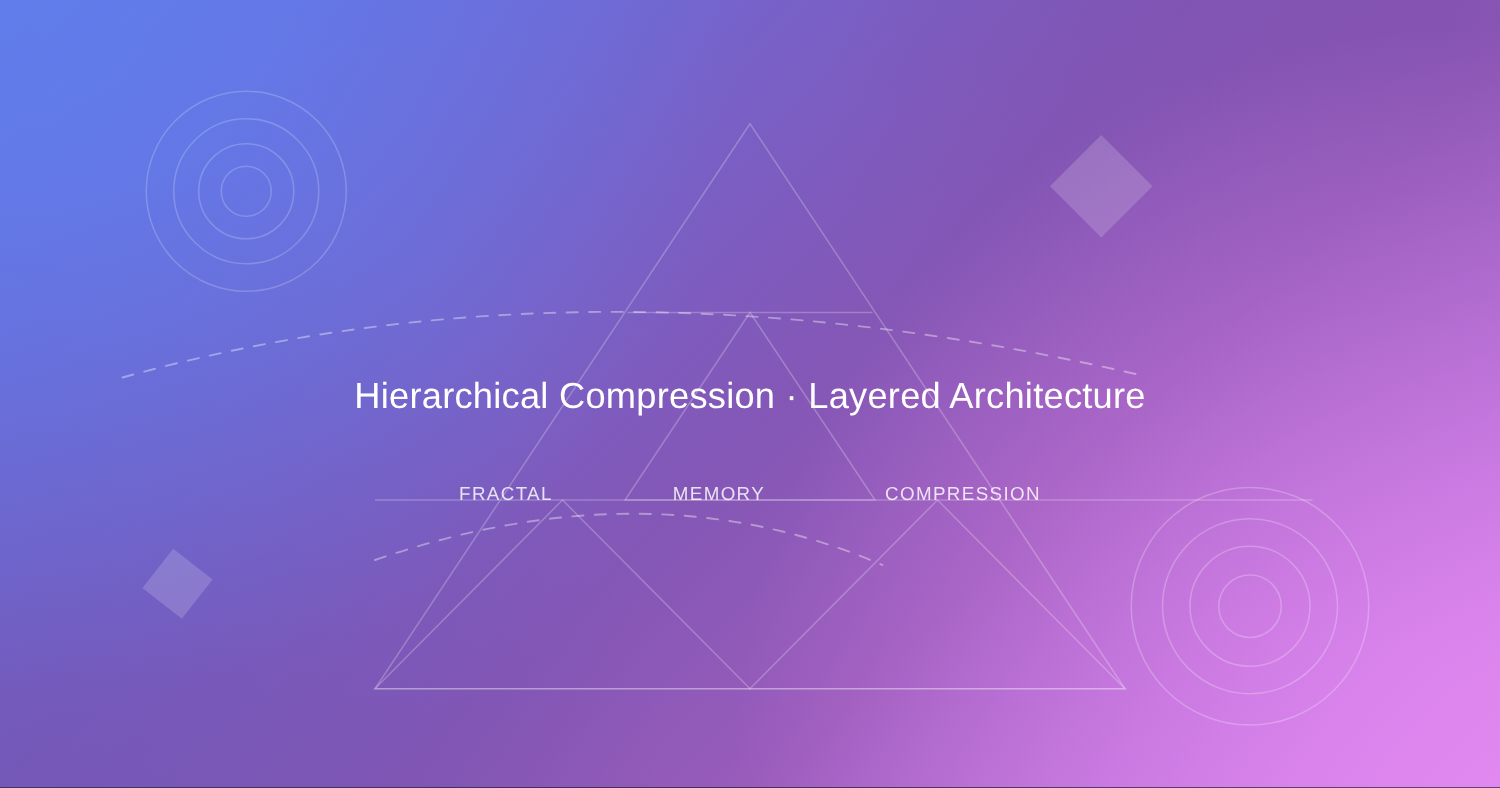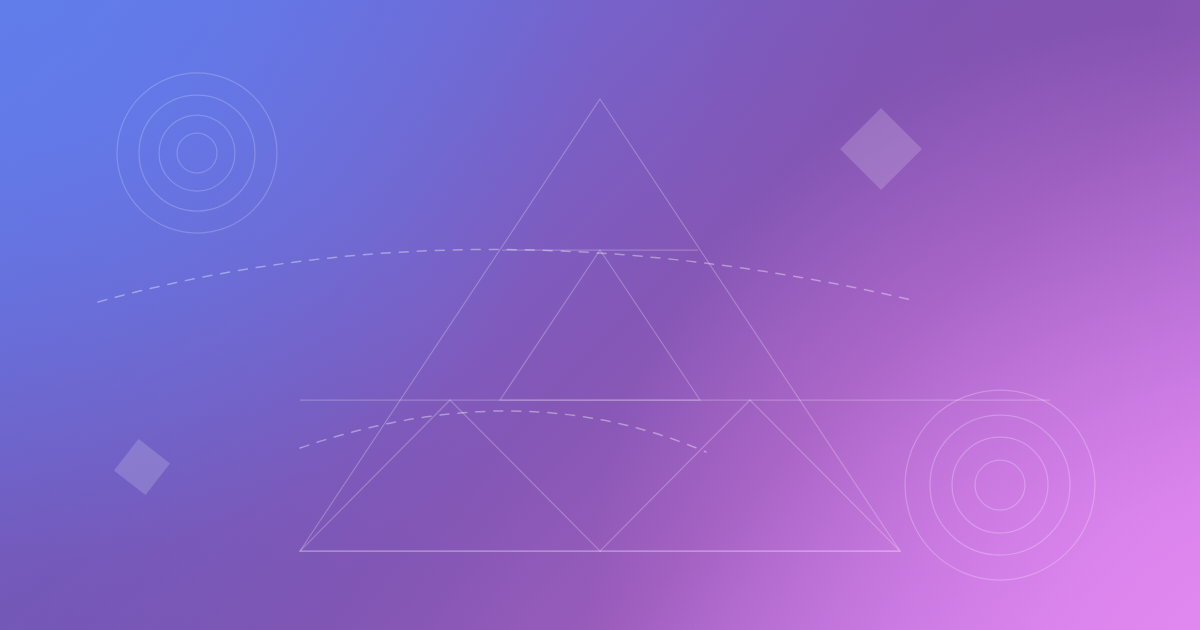--- a/index.html
+++ b/index.html
@@ -106,16 +106,22 @@
     </g>
 
     <rect x="852" y="120" width="58" height="58" transform="rotate(45 881 149)" fill="rgba(255,255,255,0.17)"></rect>
     <rect x="122" y="447" width="40" height="40" transform="rotate(38 142 467)" fill="rgba(255,255,255,0.17)"></rect>
 
     <path d="M 98 302 Q 470 198 912 300" fill="none" stroke="rgba(255,255,255,0.38)" stroke-width="1.5" stroke-dasharray="9 9" stroke-linecap="round"></path>
     <path d="M 300 448 Q 520 372 706 452" fill="none" stroke="rgba(255,255,255,0.38)" stroke-width="1.5" stroke-dasharray="9 9" stroke-linecap="round"></path>
   </svg>
 
   <div class="center-stack">
+    <div id="hero-title">Hierarchical Compression · Layered Architecture</div>
 
+    <div id="hero-tags">
+      <span class="hero-tag">FRACTAL</span>
+      <span class="hero-tag">MEMORY</span>
+      <span class="hero-tag">COMPRESSION</span>
+    </div>
   </div>
 
 </div>
 
 </body></html>

